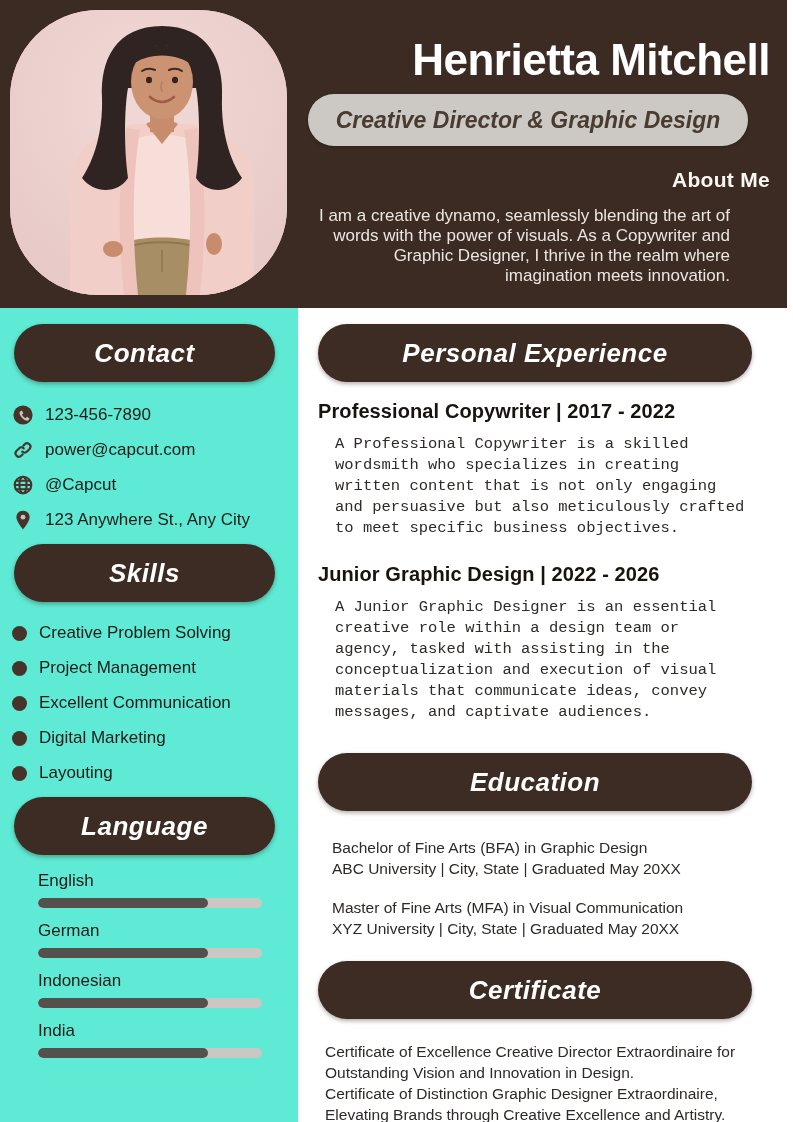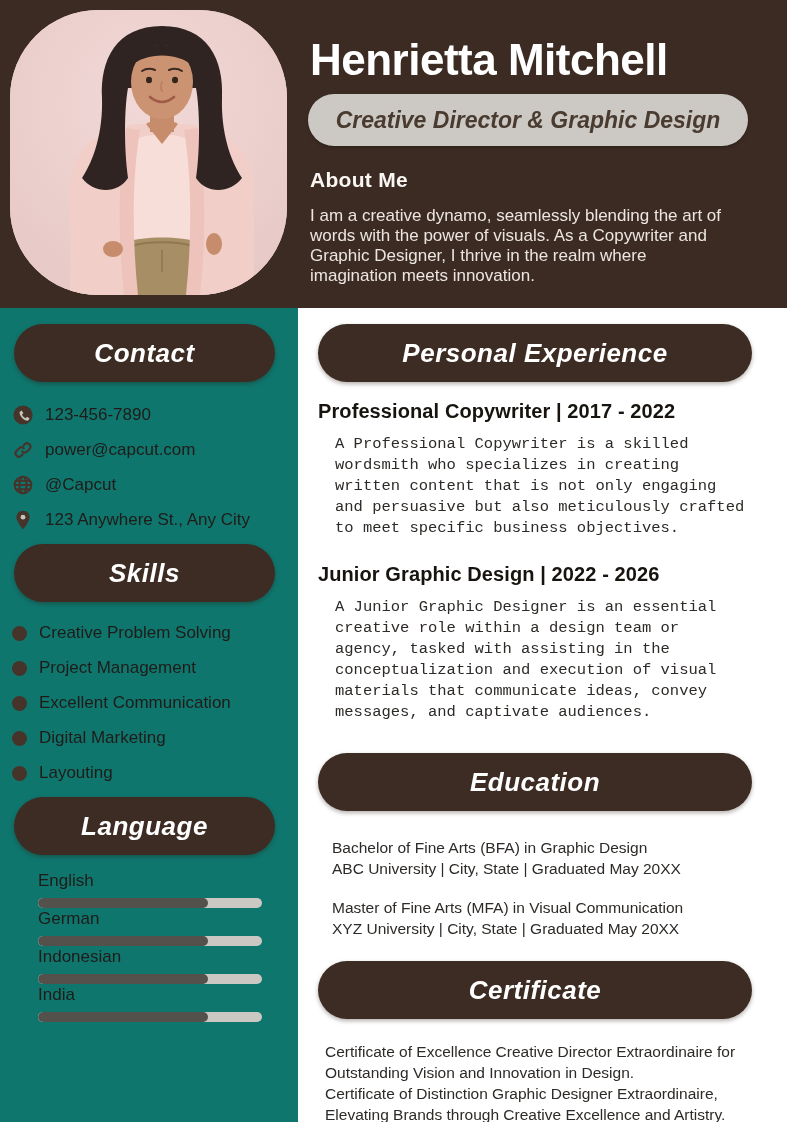--- a/index.html
+++ b/index.html
@@ -10,41 +10,41 @@
   }
   .page{position:absolute;inset:0;width:793px;height:1122px;}
 
   
   .header{position:absolute;left:0;top:0;width:787px;height:308px;background:#3b2b23;}
   .photo-frame{
     position:absolute;left:10px;top:10px;width:277px;height:285px;
     border-radius:88px;overflow:hidden;background:#ebd0ce;
   }
   .photo-frame svg{display:block;width:277px;height:285px;}
-  .header-content{position:absolute;left:308px;top:36px;width:462px;}
+  .header-content{position:absolute;left:308px;top:36px;width:462px;text-align:right;}
   .name{
     color:#ffffff;font-size:44px;font-weight:bold;letter-spacing:-0.5px;
     line-height:48px;margin:0;padding-left:2px;white-space:nowrap;
   }
   .role-pill{
     margin-top:10px;width:440px;height:52px;box-sizing:border-box;
     background:#ccc8c3;border-radius:26px;
     display:flex;align-items:center;justify-content:center;
     color:#4a3b31;font-size:23px;font-weight:bold;font-style:italic;
     box-shadow:0 2px 3px rgba(20,10,5,.25);
   }
   .about-heading{
     margin:22px 0 0 2px;color:#faf6f2;font-size:21px;font-weight:bold;letter-spacing:.3px;
   }
   .about-text{
     margin:14px 0 0 2px;width:420px;color:#ece5e0;font-size:17px;line-height:20px;
   }
 
   
-  .sidebar{position:absolute;left:0;top:308px;width:298px;height:814px;background:#0f766e;}
+  .sidebar{position:absolute;left:0;top:308px;width:298px;height:814px;background:#5eead4;}
   .main{position:absolute;left:298px;top:308px;width:495px;height:814px;background:#ffffff;
         box-sizing:border-box;padding:0 0 0 20px;}
 
   
   .pill{
     background:#3d2c23;color:#ffffff;font-style:italic;font-weight:bold;
     font-size:26px;letter-spacing:.5px;height:58px;border-radius:29px;
     display:flex;align-items:center;justify-content:center;
     box-shadow:0 2px 4px rgba(40,25,15,.35);
   }
@@ -59,21 +59,21 @@
   .contact-row .txt{color:#1f1b18;font-size:17px;}
 
   .skills-pill{margin-top:31px;}
   .skills-list{margin:20px 0 0 12px;}
   .skill-row{display:flex;align-items:center;height:22px;margin-bottom:13px;}
   .bullet{width:15px;height:15px;border-radius:50%;background:#46332a;flex:0 0 15px;margin-right:12px;}
   .skill-row .txt{color:#1f1b18;font-size:17px;}
 
   .language-pill{margin-top:30px;}
   .language-list{margin:15px 0 0 38px;width:224px;}
-  .lang-block{}
+  .lang-block{margin-bottom:12px;}
   .lang-label{color:#1f1b18;font-size:17px;height:22px;line-height:22px;margin-bottom:6px;}
   .bar-track{width:224px;height:10px;border-radius:5px;background:#cbc8c4;overflow:hidden;}
   .bar-fill{height:10px;border-radius:5px;background:#54514c;}
 
   
   .main .pill:first-child{margin-top:16px;}
   .job-title{margin:18px 0 0 0;color:#17140f;font-size:20px;font-weight:bold;letter-spacing:.1px;}
   .job-desc{margin:11px 0 0 17px;width:410px;color:#2d2a27;font-size:15.5px;line-height:21px;font-family:Liberation Mono, monospace;}
   .job-title.second{margin-top:24px;}
   .education-pill{margin-top:30px;}

